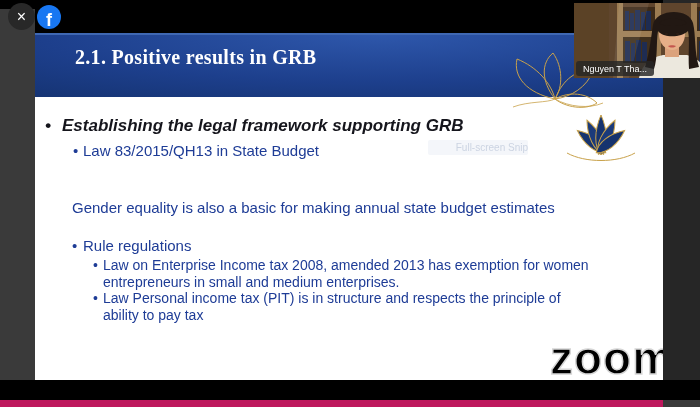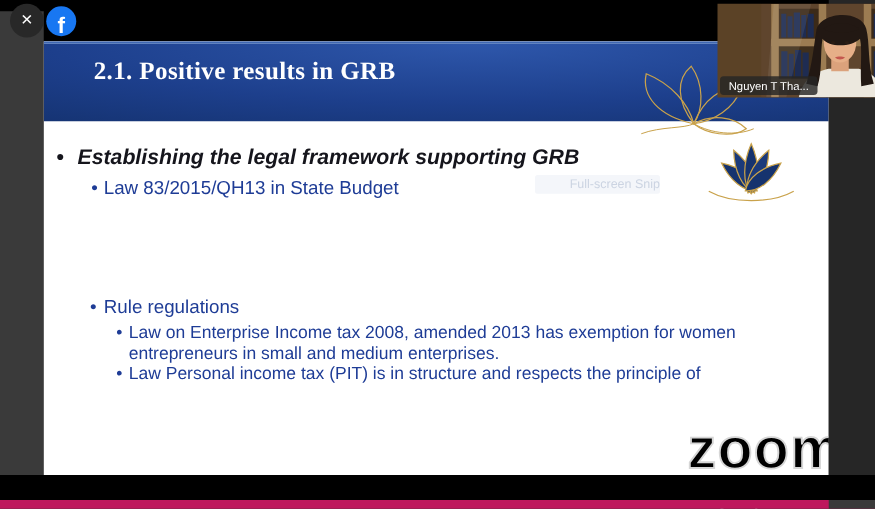--- a/index.html
+++ b/index.html
@@ -96,40 +96,42 @@
   </div>
 
   <div class="line t-blue fs15" style="left:38px;top:109px;">
     <span class="bullet" style="width:10px;">•</span>
     <span>Law 83/2015/QH13 in State Budget</span>
   </div>
 
 
   <div class="line t-blue fs15" style="left:37px;top:166px;">
     <div>
+      <div>Gender equality is also a basic for making annual state budget estimates</div>
     </div>
   </div>
 
   <div class="line t-blue fs15" style="left:37px;top:204px;">
     <span class="bullet" style="width:11px;">•</span>
     <span>Rule regulations</span>
   </div>
 
   <div class="line t-blue fs14" style="left:58px;top:224px;">
     <span class="bullet" style="width:10px;">•</span>
     <div>
       <div>Law on Enterprise Income tax 2008, amended 2013 has exemption for women</div>
       <div>entrepreneurs in small and medium enterprises.</div>
     </div>
   </div>
 
   <div class="line t-blue fs14" style="left:58px;top:257px;">
     <span class="bullet" style="width:10px;">•</span>
     <div>
       <div>Law Personal income tax (PIT) is in structure and respects the principle of</div>
+      <div>ability to pay tax</div>
     </div>
   </div>
 
   <div class="snip">Full-screen Snip</div>
   <div class="zoom-mark">zoom</div>
 </div>
 
 <div class="right-strip"></div>
 
 <div class="webcam">

